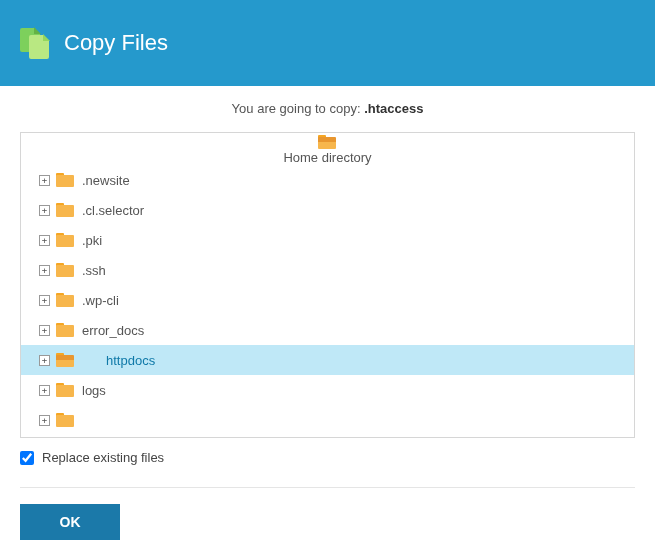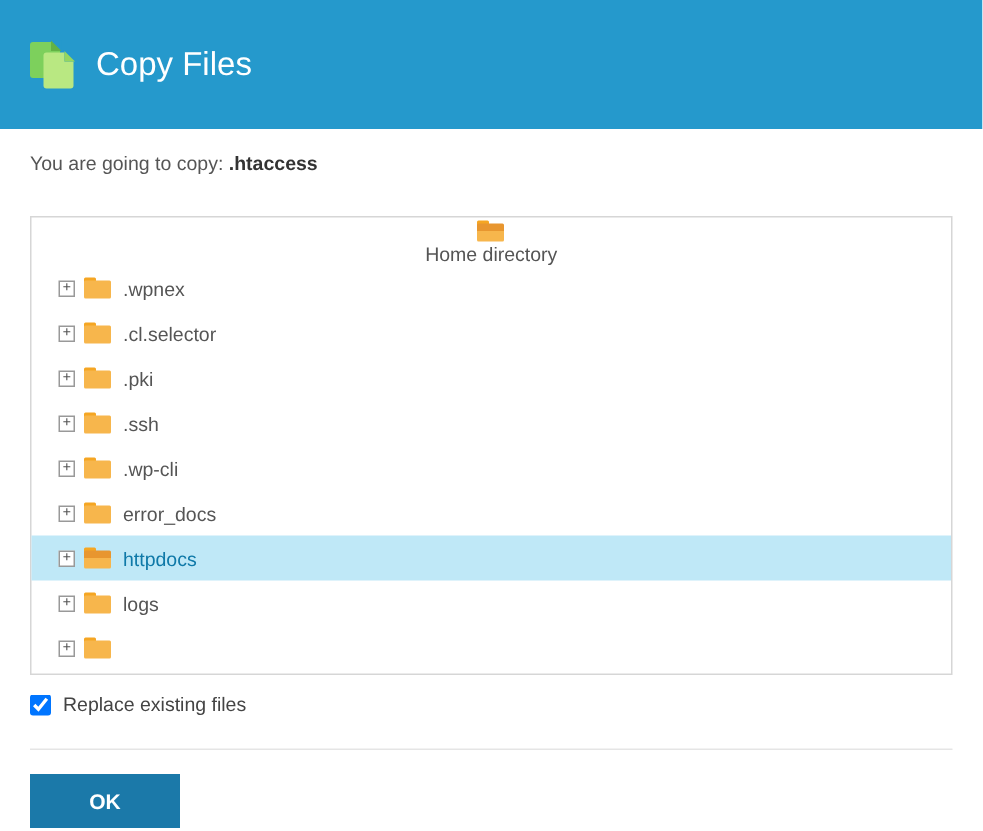--- a/index.html
+++ b/index.html
@@ -53,21 +53,21 @@
     content:"";
     position:absolute;
     right:-1px; top:-1px;
     width:0;height:0;
     border-left:7px solid #95d75f;
     border-top:7px solid #2599cc;
   }
   .body {
     padding: 15px 20px 20px 20px;
   }
-  .intro { margin-bottom: 28px; color:#555;}
+  .intro { margin-bottom: 16px; color:#555;text-align:center;}
   .intro .fname { font-weight: bold; color:#333;}
   .subhead { margin-bottom: 8px; color:#555;}
   .tree-box {
     border: 1px solid #d6d6d6;
     padding: 2px 0;
   }
   .tree-row {
     display: flex;
     align-items: center;
     gap: 6px;
@@ -111,21 +111,21 @@
     left:0; top:2px;
     width:18px;height:12px;
     background:#f7b64c;
     border-radius:1px;
   }
   .folder.open::after{
     background: linear-gradient(#e8962f 0 40%, #f7b64c 40% 100%);
   }
   .row-label { color:#555; }
   .tree-row.selected .row-label { color:#0f79a8; }
-  .link-label { color:#0f79a8; }
+  .link-label { color:#0f79a8;margin-left:24px; }
   .checkbox-row {
     display:flex;
     align-items:center;
     gap:8px;
     margin-top:12px;
   }
   .checkbox-row input { width:14px;height:14px;}
   .divider{
     border:none;
     border-top:1px solid #e5e5e5;
@@ -163,21 +163,21 @@
 
   <div class="tree-box">
     <div class="tree-row root">
       <span class="folder open"></span>
       <span class="row-label">Home directory</span>
     </div>
     <div id="tree-children">
         <div class="tree-row child">
           <span class="expander">+</span>
           <span class="folder"></span>
-          <span class="row-label">.wpnex</span>
+          <span class="row-label">.newsite</span>
         </div>
         <div class="tree-row child">
           <span class="expander">+</span>
           <span class="folder"></span>
           <span class="row-label">.cl.selector</span>
         </div>
         <div class="tree-row child">
           <span class="expander">+</span>
           <span class="folder"></span>
           <span class="row-label">.pki</span>

